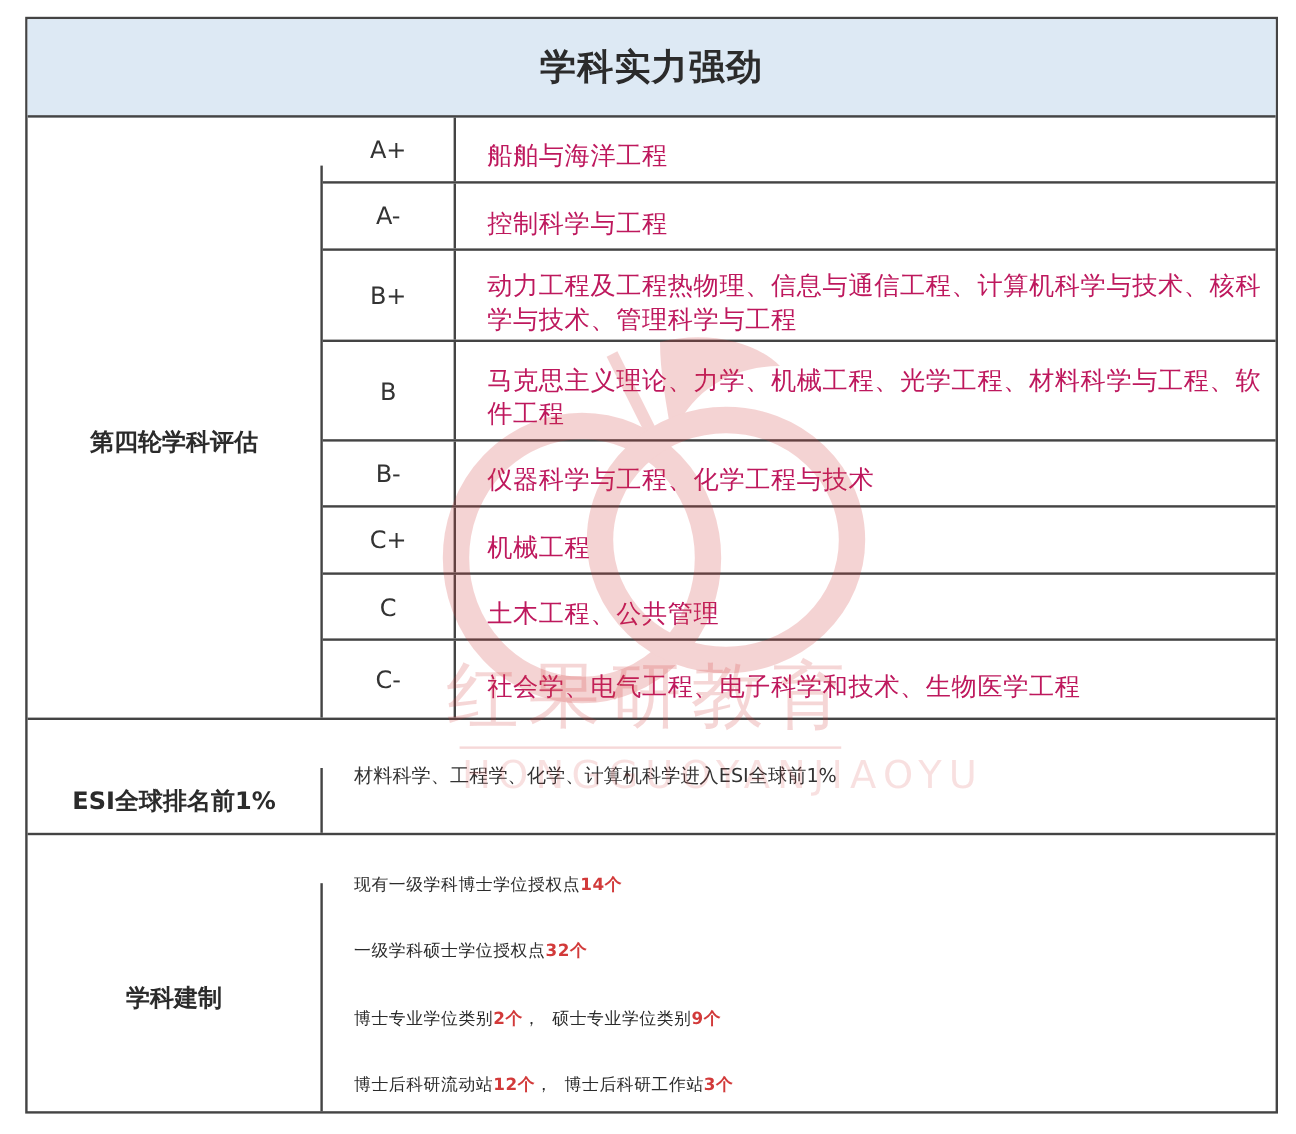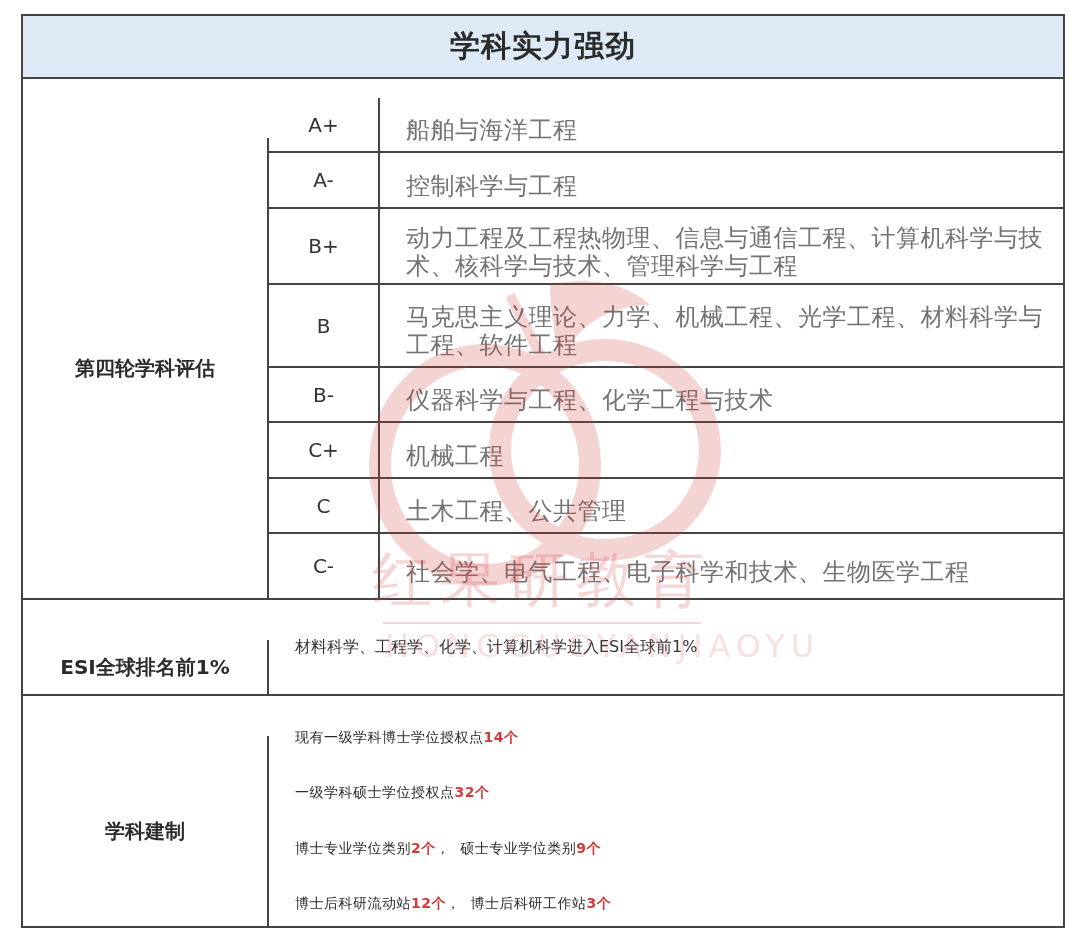--- a/index.html
+++ b/index.html
@@ -4,21 +4,21 @@
   <style>
     * { box-sizing: border-box; margin: 0; padding: 0; }
     html, body { width: 1080px; height: 945px; background: #ffffff; overflow: hidden; }
     body { font-family: "DejaVu Sans", "Liberation Sans", sans-serif; color: #2a2a2a; position: relative; }
 
     .table {
       position: absolute; left: 21px; top: 14px; width: 1044px; height: 914px;
       border: 2px solid #444; background: #fff;
     }
     .header {
-      position: absolute; left: 0; top: 0; width: 100%; height: 63px;
+      position: absolute; left: 0; top: 0; width: 100%; height: 82px;
       background: #dde9f4; border-bottom: 2px solid #444;
       display: flex; align-items: center; justify-content: center;
       font-size: 30px; font-weight: bold; color: #2b2b2b; letter-spacing: 1px;
     }
     .section { position: absolute; left: 0; width: 100%; border-bottom: 2px solid #444; }
     .section.last { border-bottom: none; }
     .label-cell {
       position: absolute; left: 0; top: 0; bottom: 0; width: 246px;
       border-right: 2px solid #444;
       display: flex; align-items: center; justify-content: center;
@@ -31,21 +31,21 @@
     .grade-row.last { border-bottom: none; }
     .grade {
       position: absolute; left: 0; top: 0; bottom: 0; width: 111px;
       border-right: 2px solid #444;
       display: flex; align-items: center; justify-content: center;
       font-size: 20px; color: #333;
     }
     .subjects {
       position: absolute; left: 111px; top: 0; bottom: 0; right: 0;
       padding: 0 8px 0 26px; display: flex; align-items: center;
-      font-size: 24px; line-height: 28px; color: #737373; letter-spacing: 0.5px; margin-top: 11px;
+      font-size: 21px; line-height: 28px; color: #be185d; letter-spacing: 0.5px; margin-top: 11px;
     }
     .esi-text {
       position: absolute; left: 26px; top: 0; bottom: 0; right: 0;
       display: flex; align-items: center; font-size: 16px; color: #333;
     }
     .build-list { position: absolute; left: 26px; top: 14px; right: 0; }
     .build-line { height: 55.5px; display: flex; align-items: center; font-size: 14px; color: #2b2b2b; letter-spacing: 0.5px; }
     .num { color: #d23a3a; font-weight: bold; }
     .sep { margin-right: 10px; }
 

